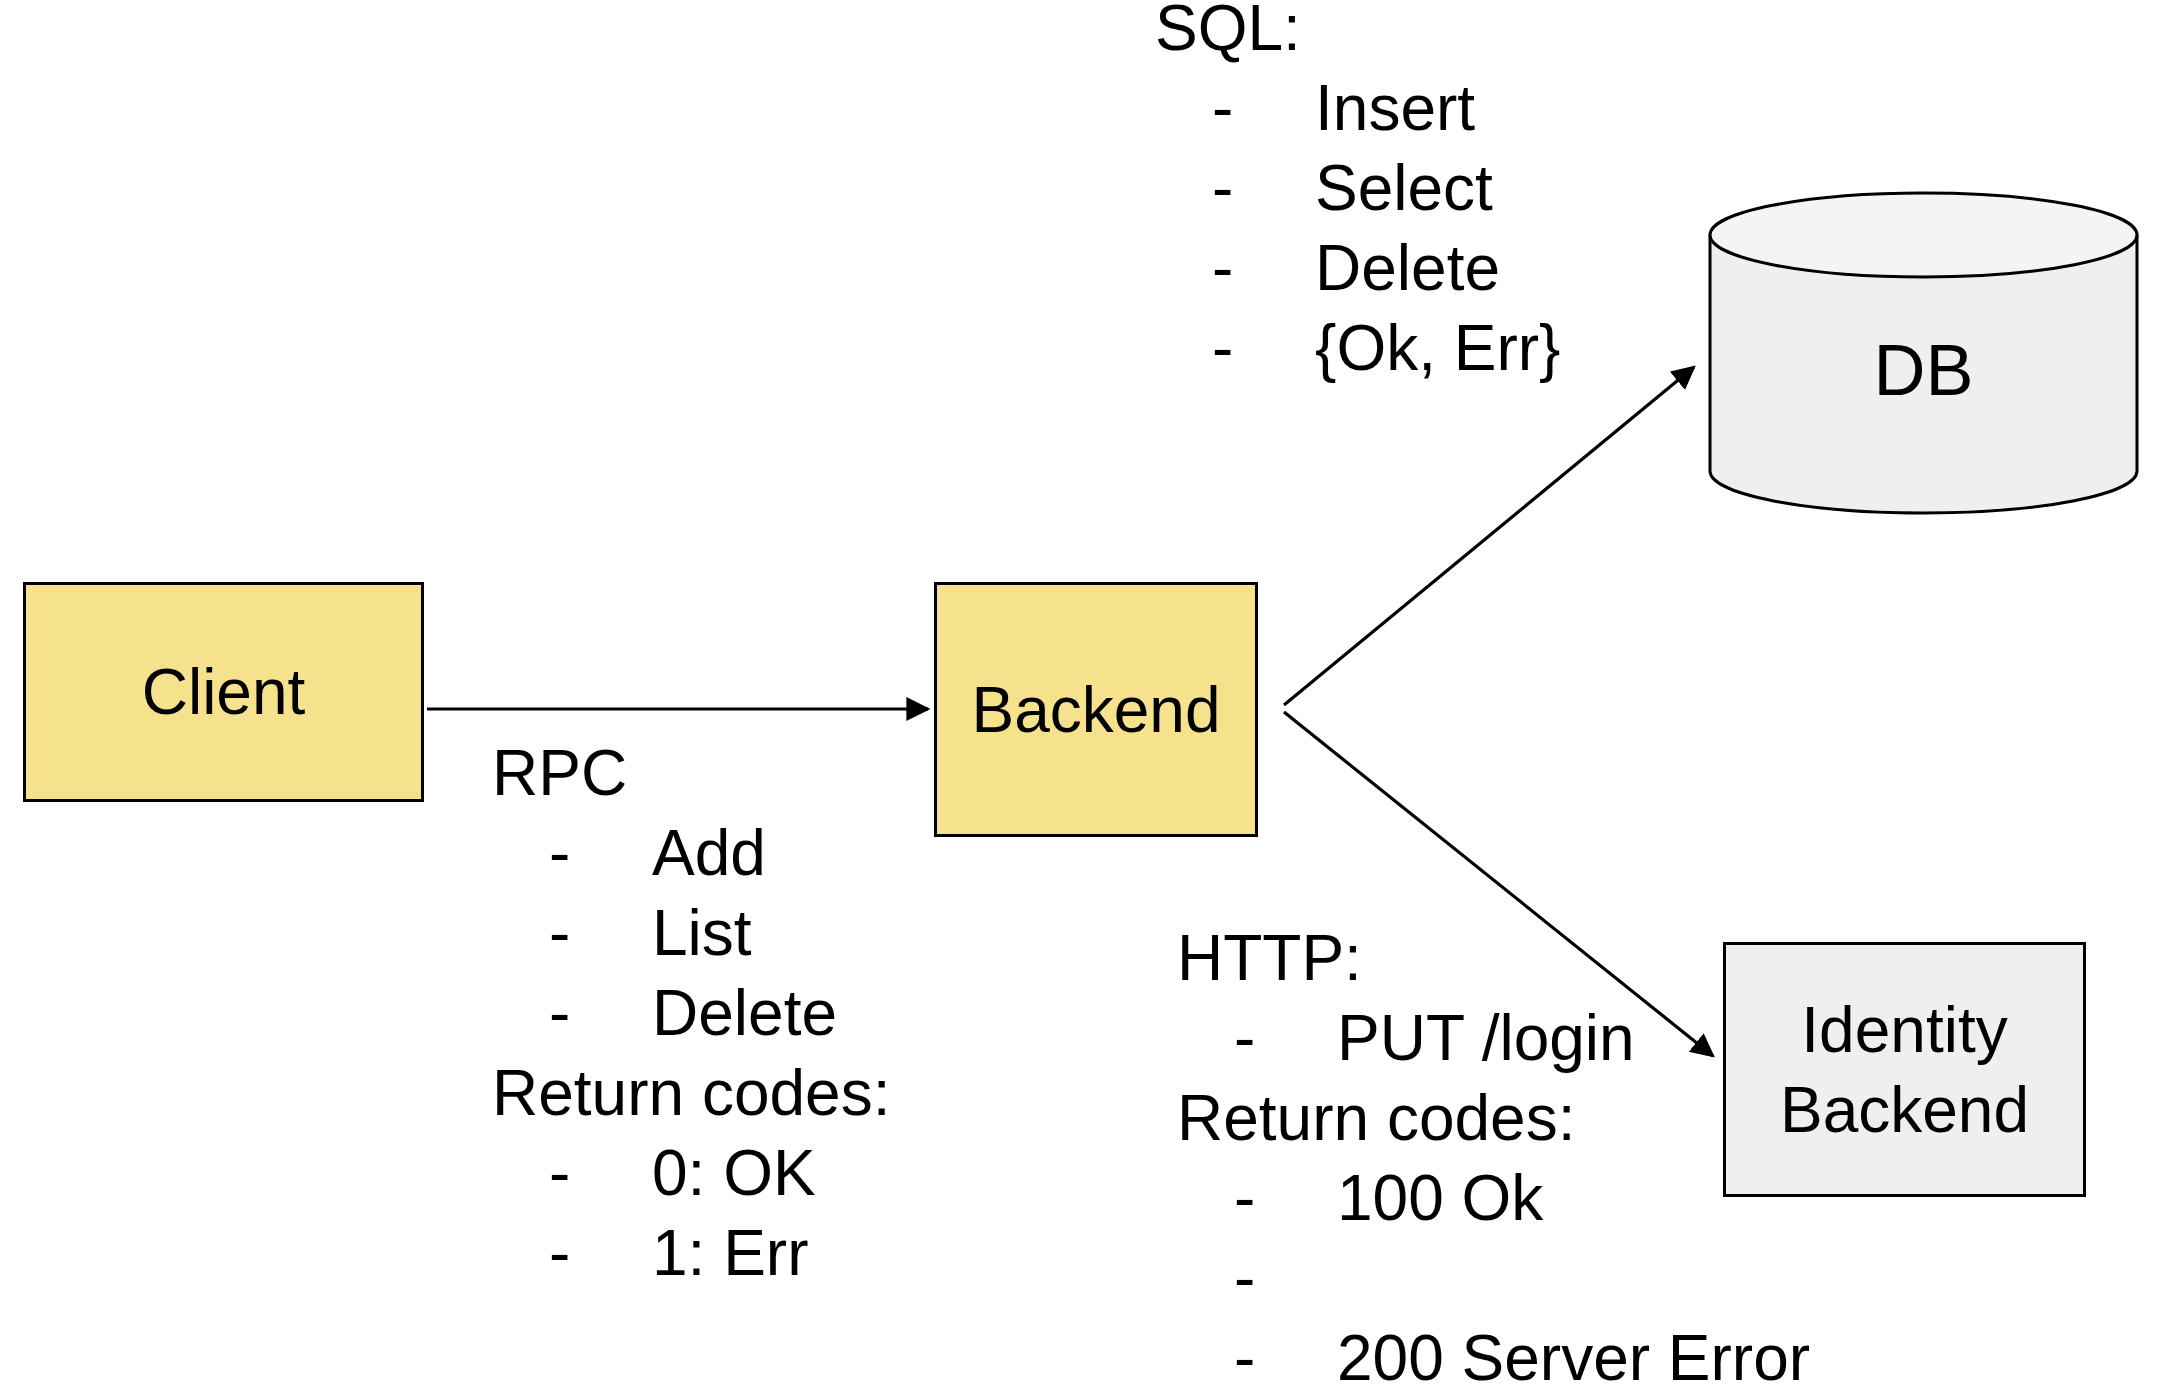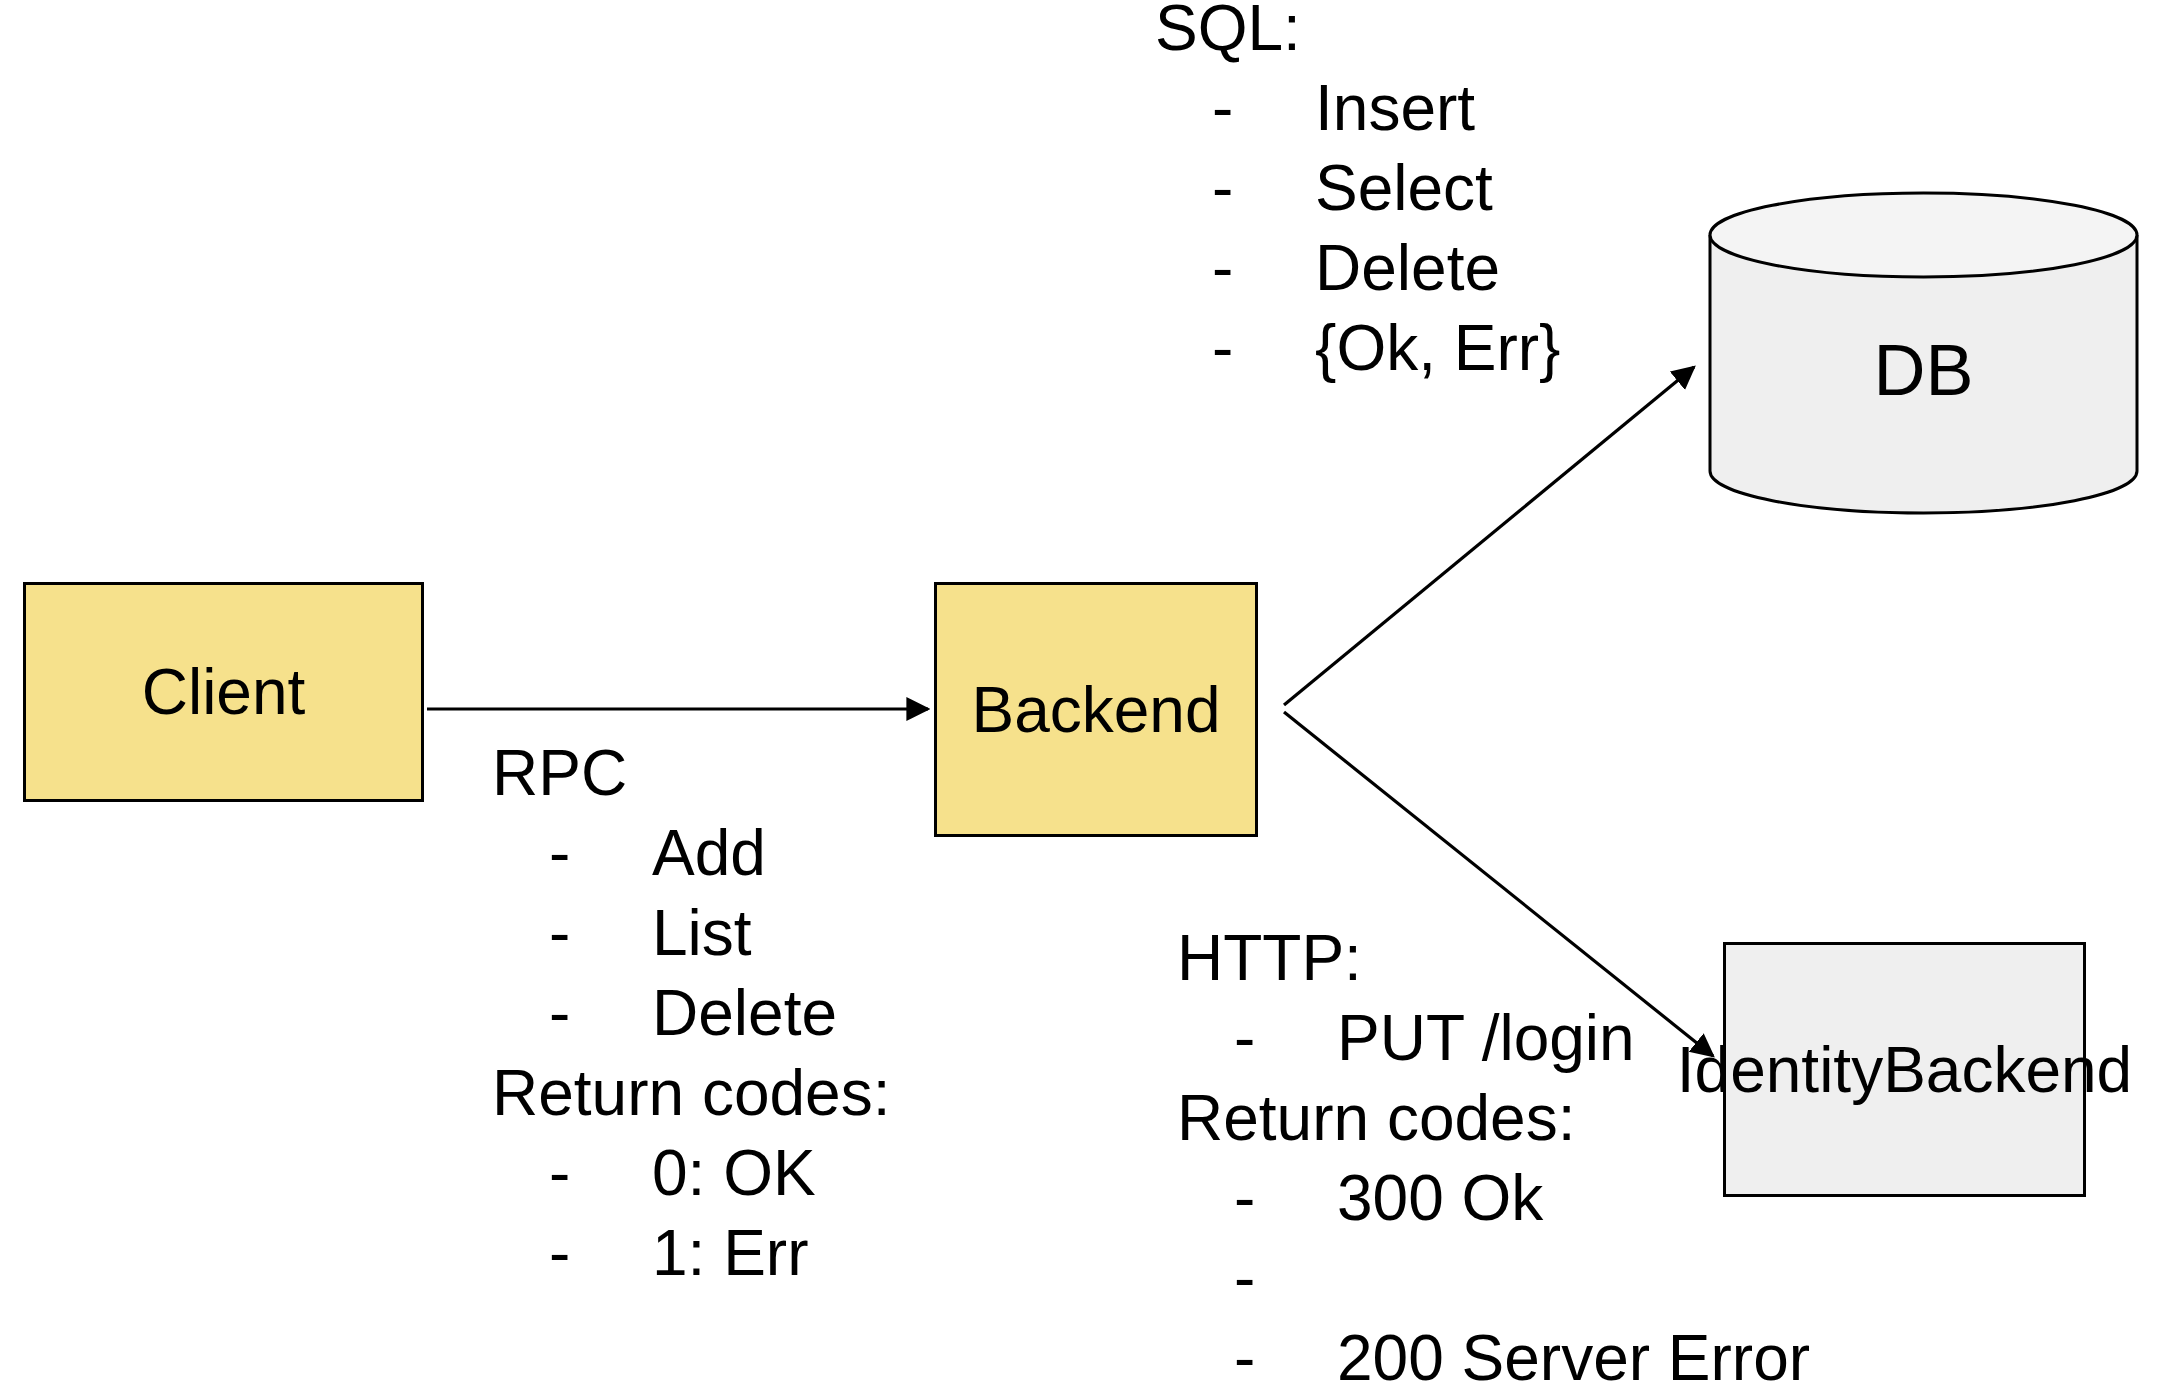--- a/index.html
+++ b/index.html
@@ -29,21 +29,21 @@
     box-sizing:border-box;
     border:3px solid var(--stroke);
     display:flex;align-items:center;justify-content:center;
     font-size:64px;line-height:80px;
     text-align:center;
   }
   .node.yellow{background:var(--node-yellow);}
   .node.gray{background:var(--node-gray);}
   #node-client{left:23px;top:582px;width:401px;height:220px;}
   #node-backend{left:934px;top:582px;width:324px;height:255px;}
-  #node-idp{left:1723px;top:942px;width:363px;height:255px;flex-direction:row;}
+  #node-idp{left:1723px;top:942px;width:363px;height:255px;flex-direction:column;}
   #db-label{
     position:absolute;left:1710px;top:330px;width:427px;
     font-size:72px;line-height:80px;text-align:center;
   }
 
   .ann{
     position:absolute;
     font-size:64px;line-height:80px;
     white-space:nowrap;
   }
@@ -138,21 +138,21 @@
 
   <div class="ann" id="ann-http">
     <div class="line h">HTTP:</div>
     <div class="line b">
       <span class="dash">-</span>
       <span>PUT /login</span>
     </div>
     <div class="line h">Return codes:</div>
     <div class="line b">
       <span class="dash">-</span>
-      <span>300 Ok</span>
+      <span>100 Ok</span>
     </div>
     <div class="line b">
       <span class="dash">-</span>
     </div>
     <div class="line b">
       <span class="dash">-</span>
       <span>200 Server Error</span>
     </div>
   </div>
 

